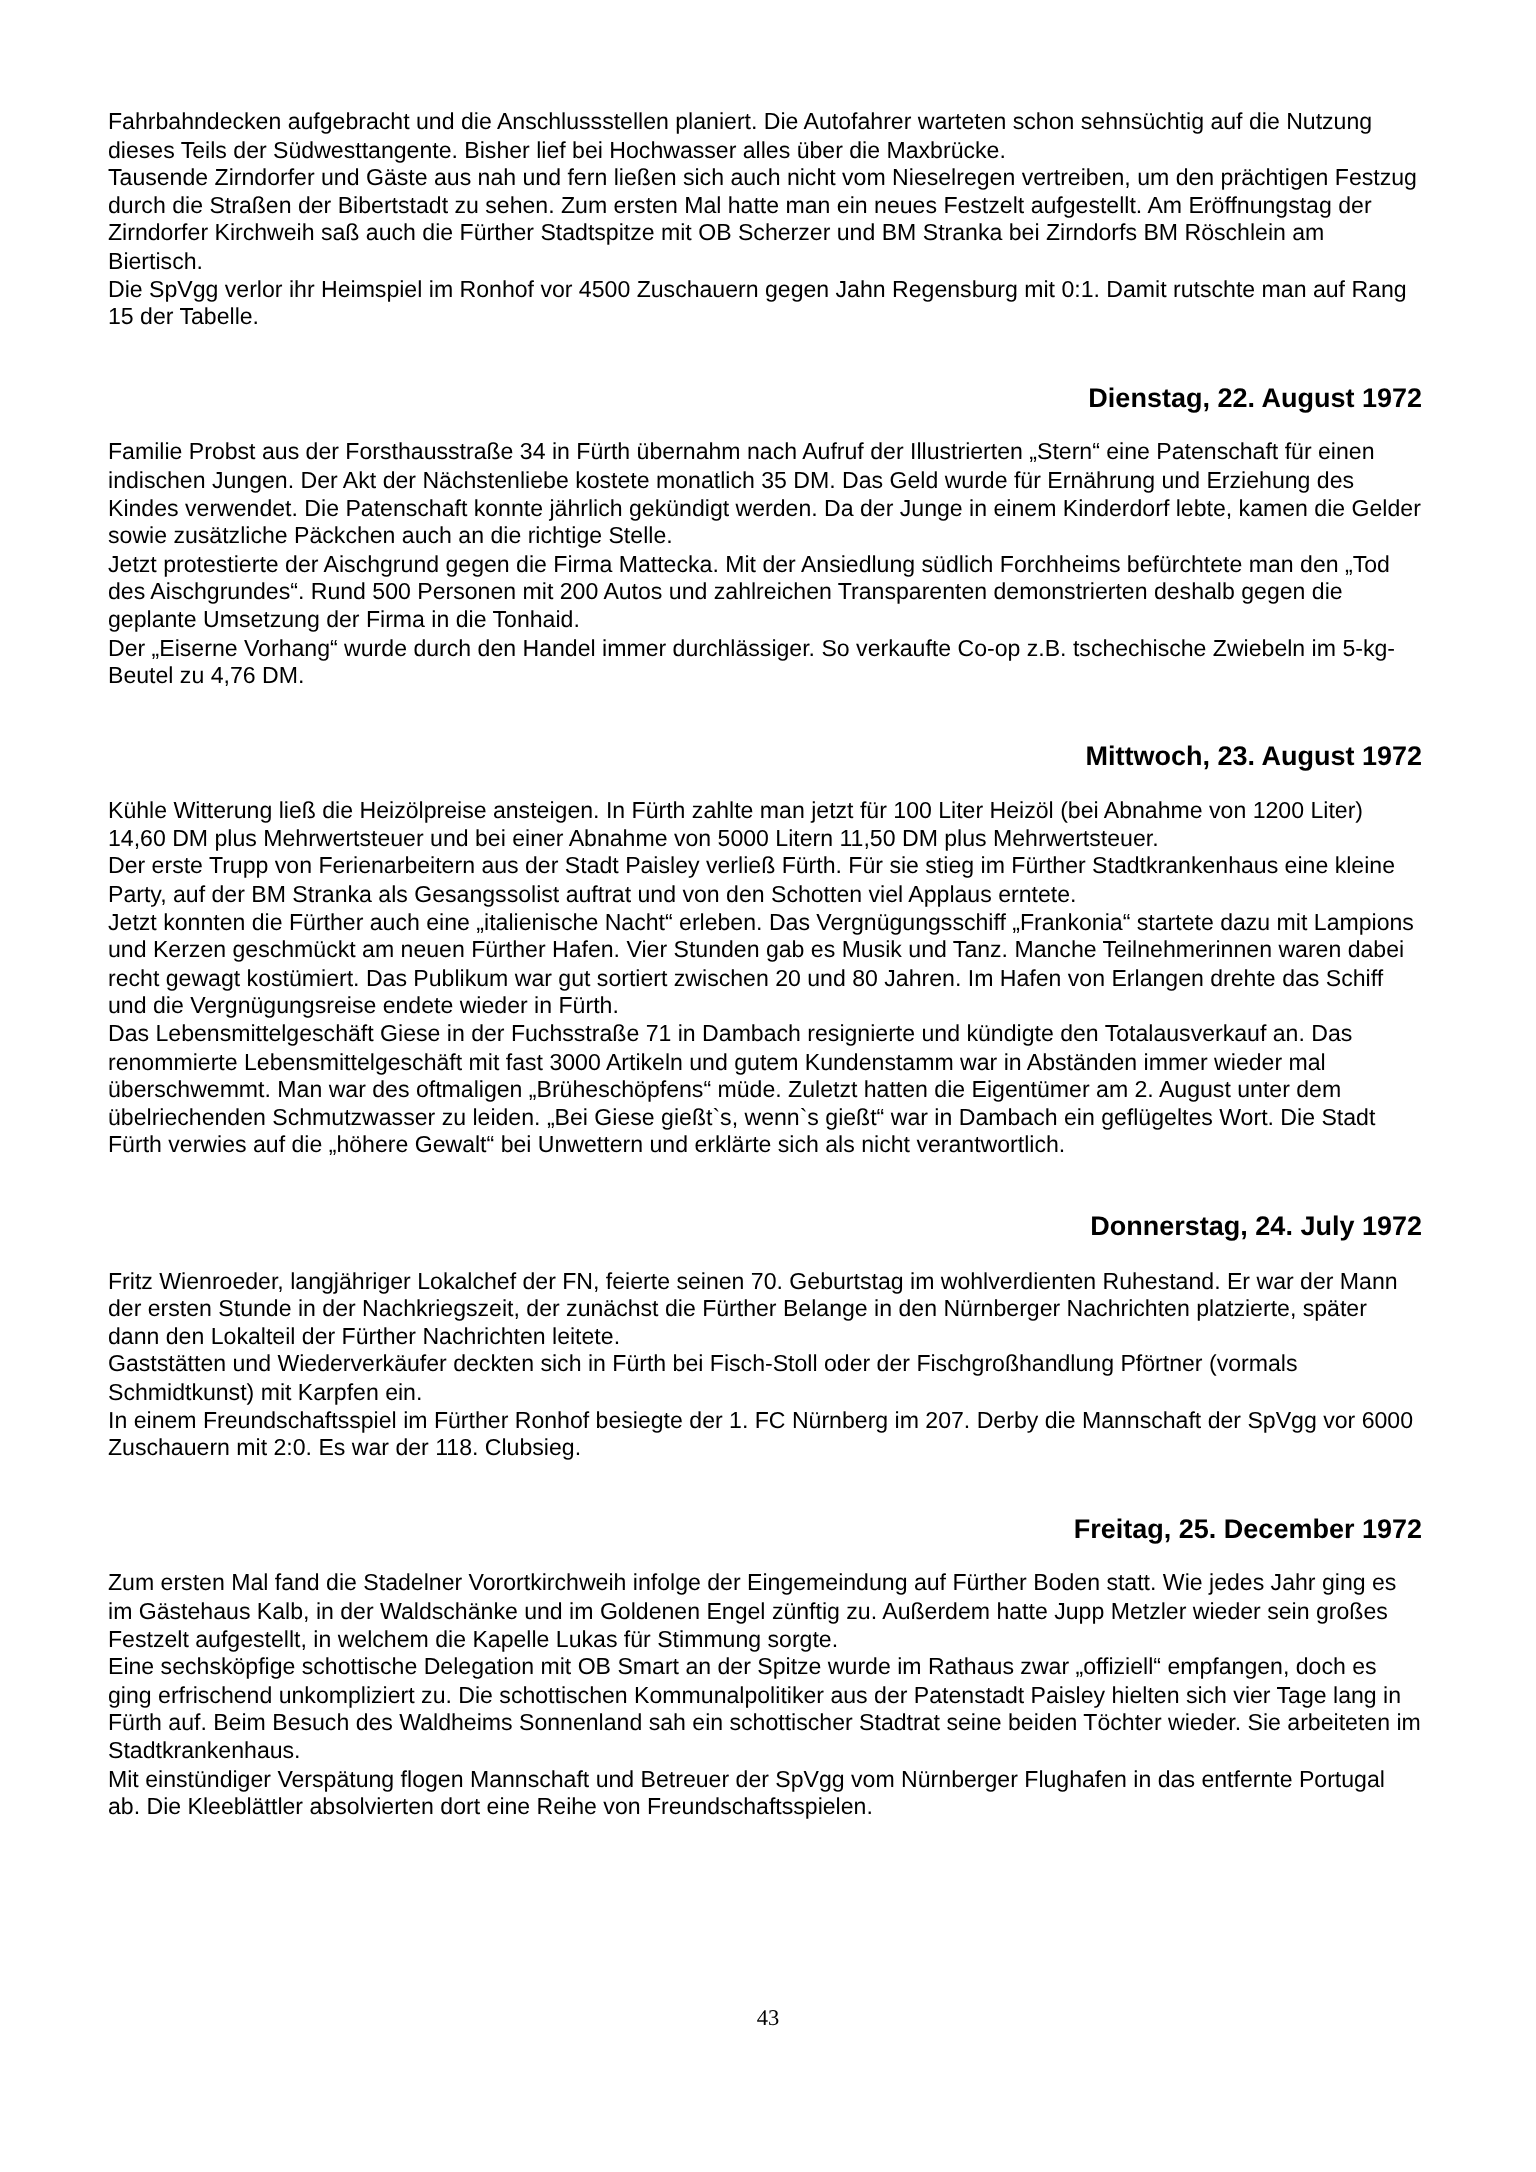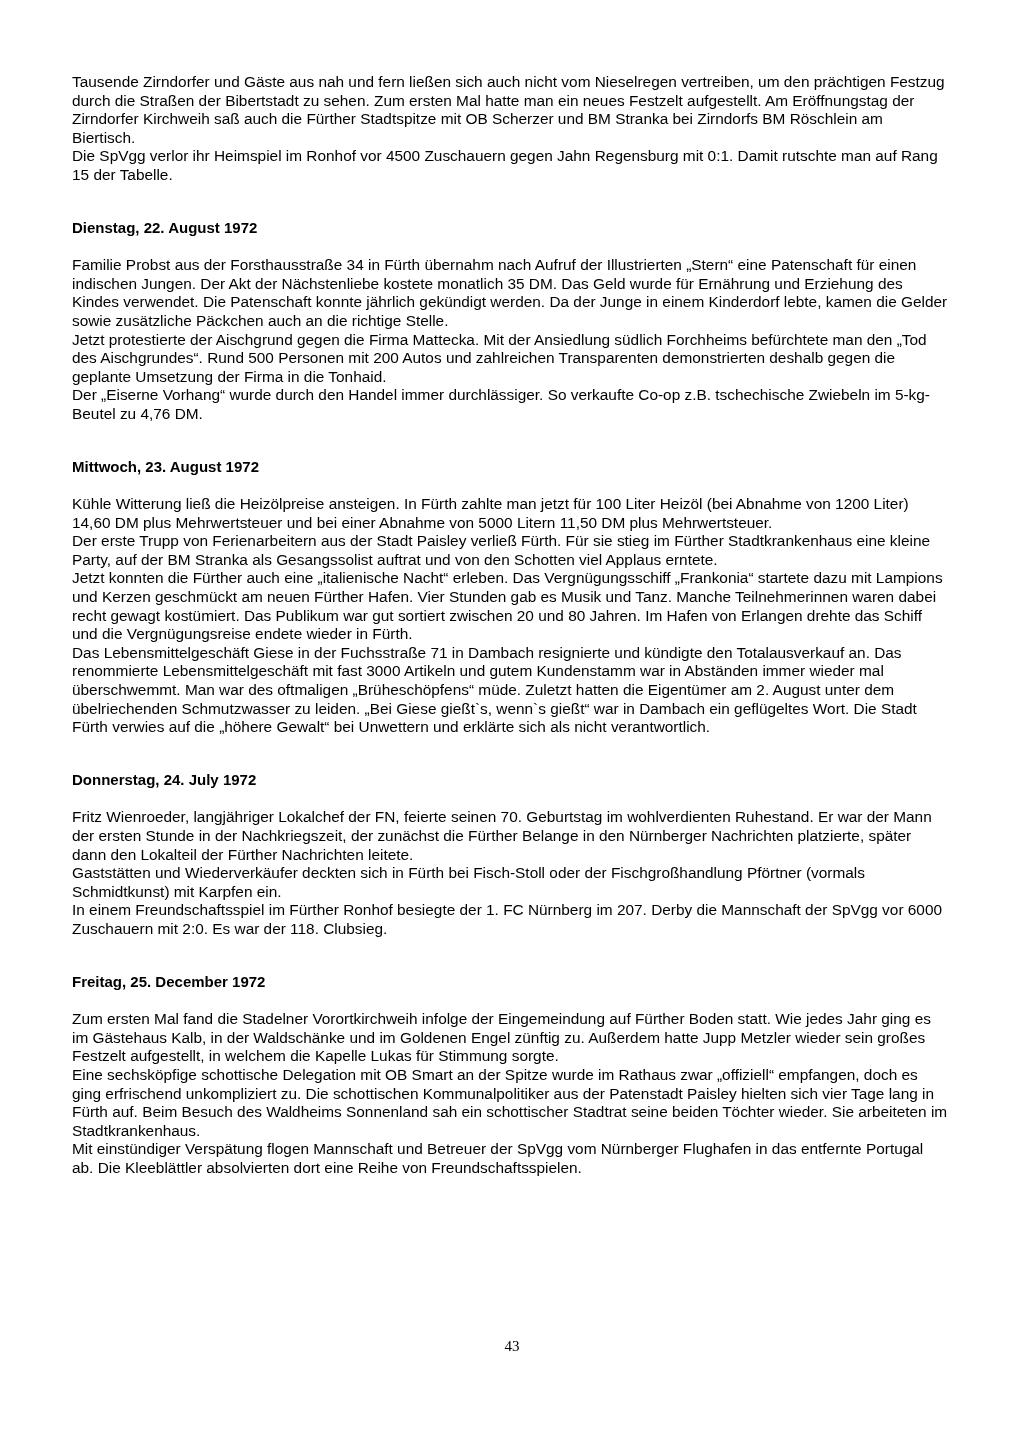--- a/index.html
+++ b/index.html
@@ -30,45 +30,47 @@
   .content section {
     margin: 0;
     padding: 0;
   }
   .content p {
     margin: 0;
     padding: 0;
   }
   .content h2.heading {
     font-family: "Liberation Sans", sans-serif;
-    font-size: 15px;
+    font-size: 18px;
     line-height: 18.6px;
     font-weight: bold;
     margin: 34px 0 19px 0;
     padding: 0;
+    text-align: right;
   }
   .page-number {
     position: absolute;
     top: 1336px;
     left: 0;
     width: 100%;
     text-align: center;
     font-family: "Liberation Serif", serif;
     font-size: 15px;
     line-height: 20px;
     color: #000000;
   }
 </style>
 </head>
 <body>
 
 <div class="page">
   <main class="content">
 
     <section>
+      <p>Fahrbahndecken aufgebracht und die Anschlussstellen planiert. Die Autofahrer warteten schon sehnsüchtig auf die Nutzung dieses Teils der Südwesttangente. Bisher lief bei Hochwasser alles über die Maxbrücke.</p>
       <p>Tausende Zirndorfer und Gäste aus nah und fern ließen sich auch nicht vom Nieselregen vertreiben, um den prächtigen Festzug durch die Straßen der Bibertstadt zu sehen. Zum ersten Mal hatte man ein neues Festzelt aufgestellt. Am Eröffnungstag der Zirndorfer Kirchweih saß auch die Fürther Stadtspitze mit OB Scherzer und BM Stranka bei Zirndorfs BM Röschlein am Biertisch.</p>
       <p>Die SpVgg verlor ihr Heimspiel im Ronhof vor 4500 Zuschauern gegen Jahn Regensburg mit 0:1. Damit rutschte man auf Rang 15 der Tabelle.</p>
     </section>
 
     <section>
       <h2 class="heading">Dienstag, 22. August 1972</h2>
       <p>Familie Probst aus der Forsthausstraße 34 in Fürth übernahm nach Aufruf der Illustrierten „Stern“ eine Patenschaft für einen indischen Jungen. Der Akt der Nächstenliebe kostete monatlich 35 DM. Das Geld wurde für Ernährung und Erziehung des Kindes verwendet. Die Patenschaft konnte jährlich gekündigt werden. Da der Junge in einem Kinderdorf lebte, kamen die Gelder sowie zusätzliche Päckchen auch an die richtige Stelle.</p>
       <p>Jetzt protestierte der Aischgrund gegen die Firma Mattecka. Mit der Ansiedlung südlich Forchheims befürchtete man den „Tod des Aischgrundes“. Rund 500 Personen mit 200 Autos und zahlreichen Transparenten demonstrierten deshalb gegen die geplante Umsetzung der Firma in die Tonhaid.</p>
       <p>Der „Eiserne Vorhang“ wurde durch den Handel immer durchlässiger. So verkaufte Co-op z.B. tschechische Zwiebeln im 5-kg-Beutel zu 4,76 DM.</p>
     </section>

